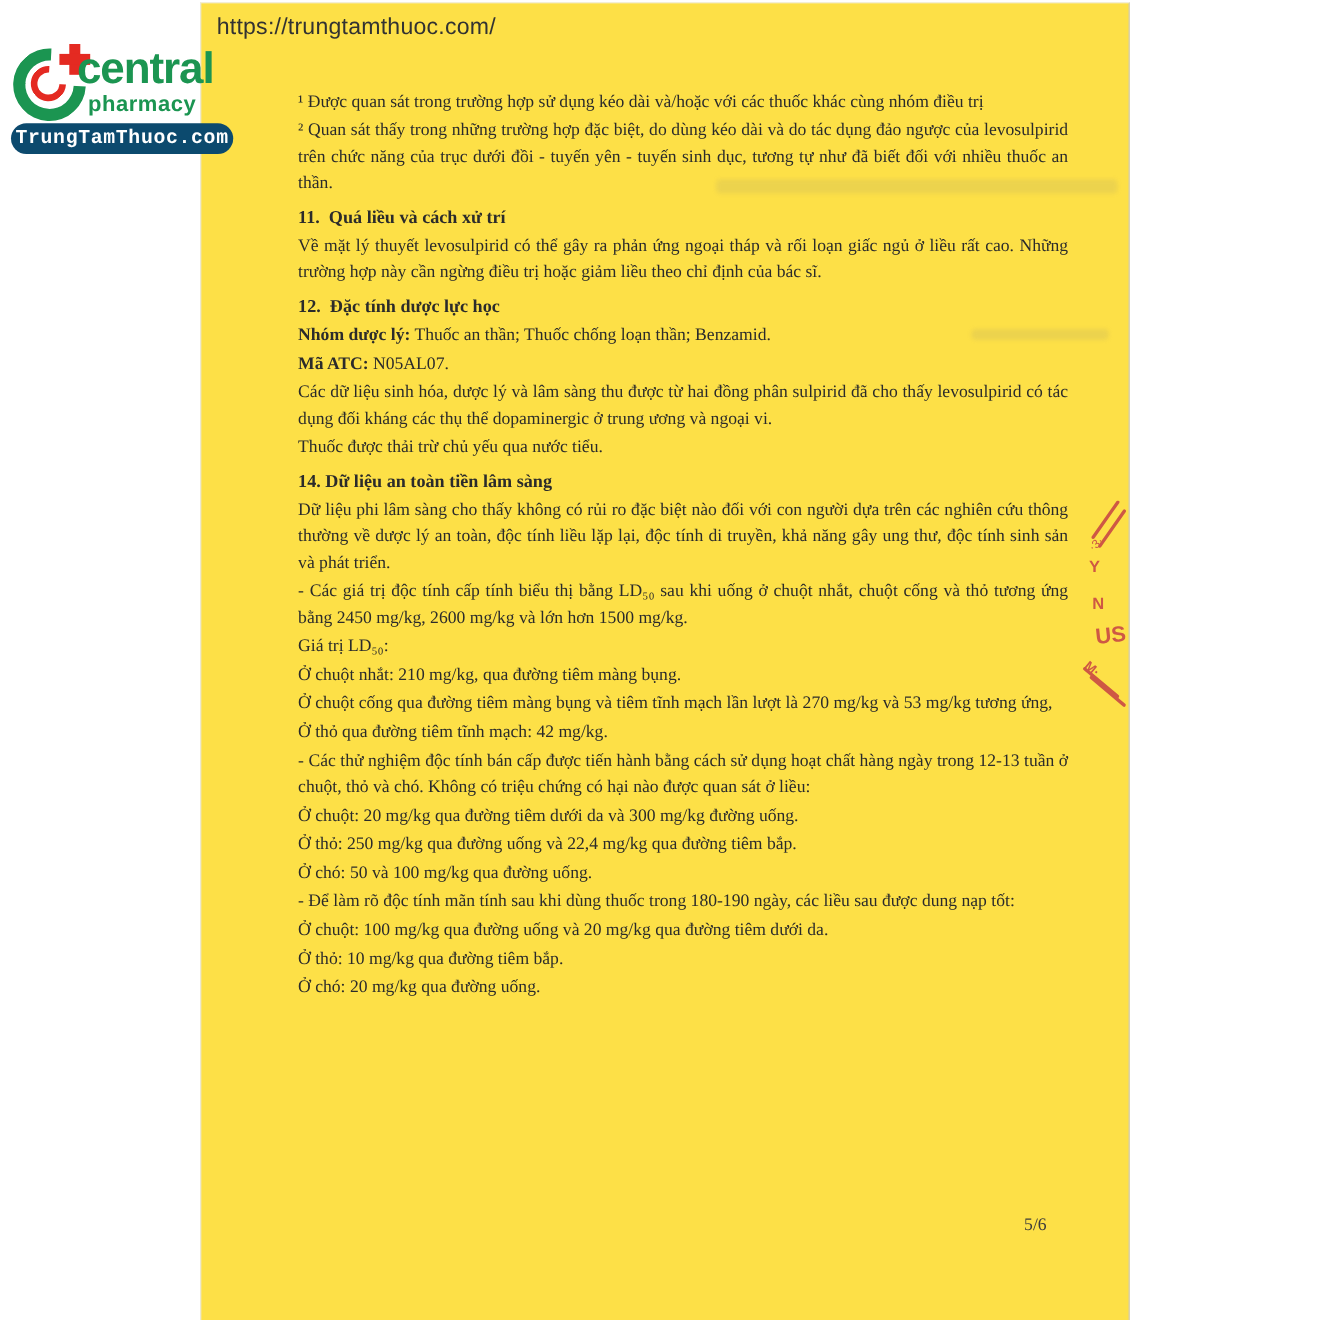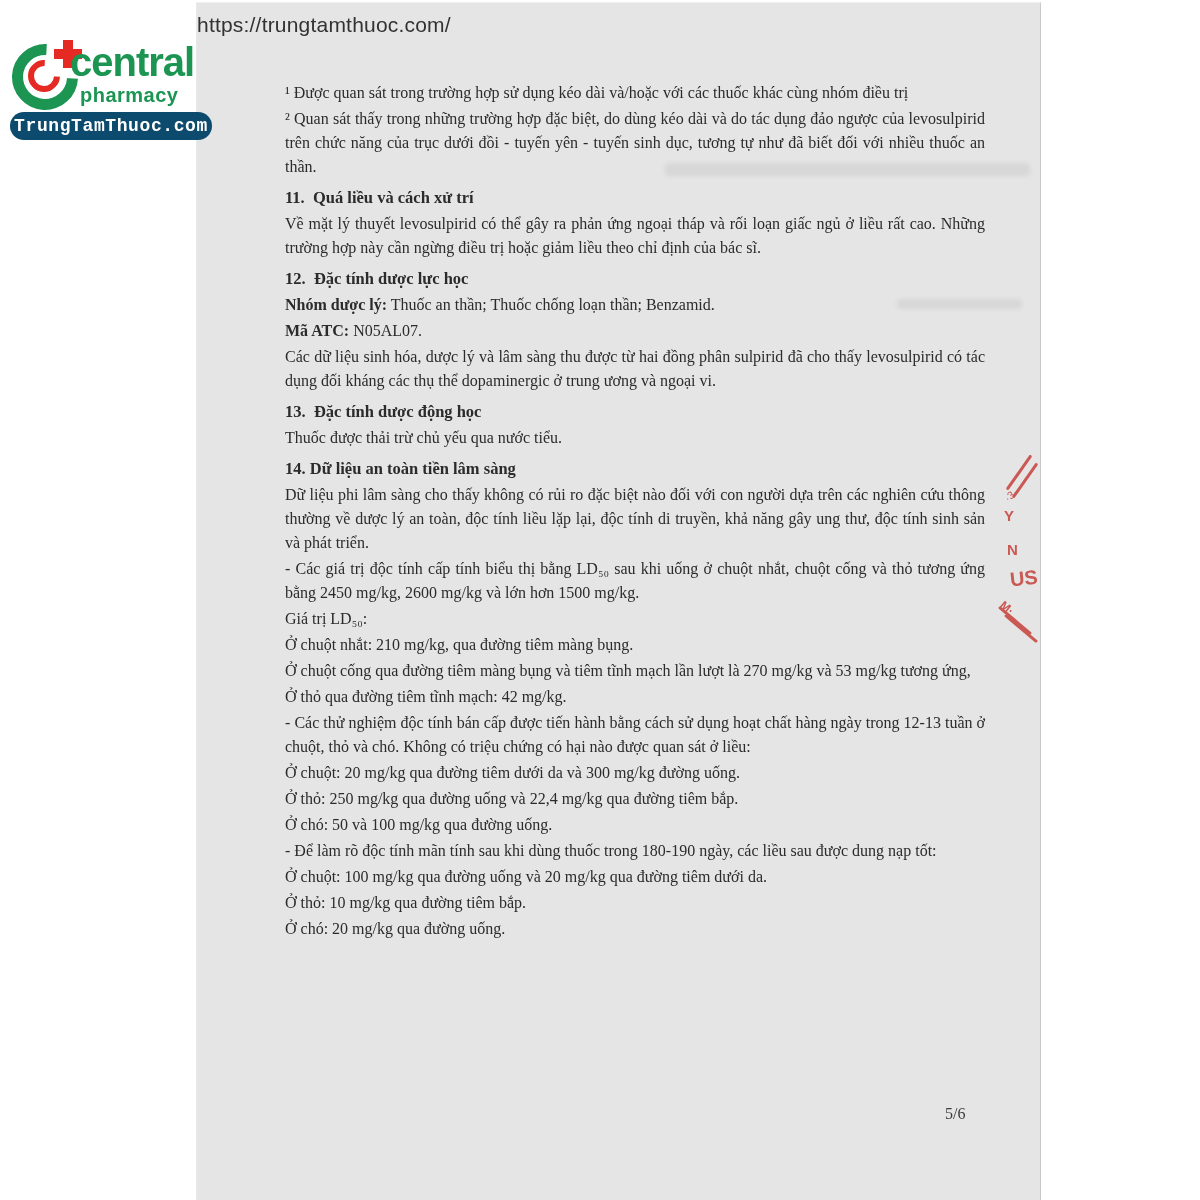--- a/index.html
+++ b/index.html
@@ -4,22 +4,22 @@
 <style>
   html,body{margin:0;padding:0;}
   body{
     width:1200px;height:1200px;position:relative;overflow:hidden;
     background:#ffffff;
     font-family:"Liberation Serif","DejaVu Serif",serif;
     color:#2b2b2b;
   }
   
   .page{
-    position:absolute;left:196px;top:2px;width:843px;height:1198px;
-    background:#e5e5e5;
+    position:absolute;left:182px;top:2px;width:843px;height:1198px;
+    background:#fde047;
     border-left:1px solid #e9e9e9;
     border-right:1px solid #c9c9c9;
     border-top:1px solid #f0f0f0;
   }
   .content{
     position:absolute;left:88px;top:78px;width:700px;
     font-size:16px;line-height:24px;
   }
   .content p{margin:0 0 2px;text-align:justify;}
   .content h3{
@@ -110,21 +110,20 @@
     <p>² Quan sát thấy trong những trường hợp đặc biệt, do dùng kéo dài và do tác dụng đảo ngược của levosulpirid trên chức năng của trục dưới đồi - tuyến yên - tuyến sinh dục, tương tự như đã biết đối với nhiều thuốc an thần.</p>
 
     <h3>11.  Quá liều và cách xử trí</h3>
     <p>Về mặt lý thuyết levosulpirid có thể gây ra phản ứng ngoại tháp và rối loạn giấc ngủ ở liều rất cao. Những trường hợp này cần ngừng điều trị hoặc giảm liều theo chỉ định của bác sĩ.</p>
 
     <h3>12.  Đặc tính dược lực học</h3>
     <p><span class="b">Nhóm dược lý:</span><span> Thuốc an thần; Thuốc chống loạn thần; Benzamid.</span></p>
     <p><span class="b">Mã ATC:</span><span> N05AL07.</span></p>
     <p>Các dữ liệu sinh hóa, dược lý và lâm sàng thu được từ hai đồng phân sulpirid đã cho thấy levosulpirid có tác dụng đối kháng các thụ thể dopaminergic ở trung ương và ngoại vi.</p>
 
-    <h3>13.  Đặc tính dược động học</h3>
     <p>Thuốc được thải trừ chủ yếu qua nước tiểu.</p>
 
     <h3>14. Dữ liệu an toàn tiền lâm sàng</h3>
     <p>Dữ liệu phi lâm sàng cho thấy không có rủi ro đặc biệt nào đối với con người dựa trên các nghiên cứu thông thường về dược lý an toàn, độc tính liều lặp lại, độc tính di truyền, khả năng gây ung thư, độc tính sinh sản và phát triển.</p>
     <p>- Các giá trị độc tính cấp tính biểu thị bằng LD₅₀ sau khi uống ở chuột nhắt, chuột cống và thỏ tương ứng bằng 2450 mg/kg, 2600 mg/kg và lớn hơn 1500 mg/kg.</p>
     <p>Giá trị LD₅₀:</p>
     <p>Ở chuột nhắt: 210 mg/kg, qua đường tiêm màng bụng.</p>
     <p>Ở chuột cống qua đường tiêm màng bụng và tiêm tĩnh mạch lần lượt là 270 mg/kg và 53 mg/kg tương ứng,</p>
     <p>Ở thỏ qua đường tiêm tĩnh mạch: 42 mg/kg.</p>
     <p>- Các thử nghiệm độc tính bán cấp được tiến hành bằng cách sử dụng hoạt chất hàng ngày trong 12-13 tuần ở chuột, thỏ và chó. Không có triệu chứng có hại nào được quan sát ở liều:</p>

